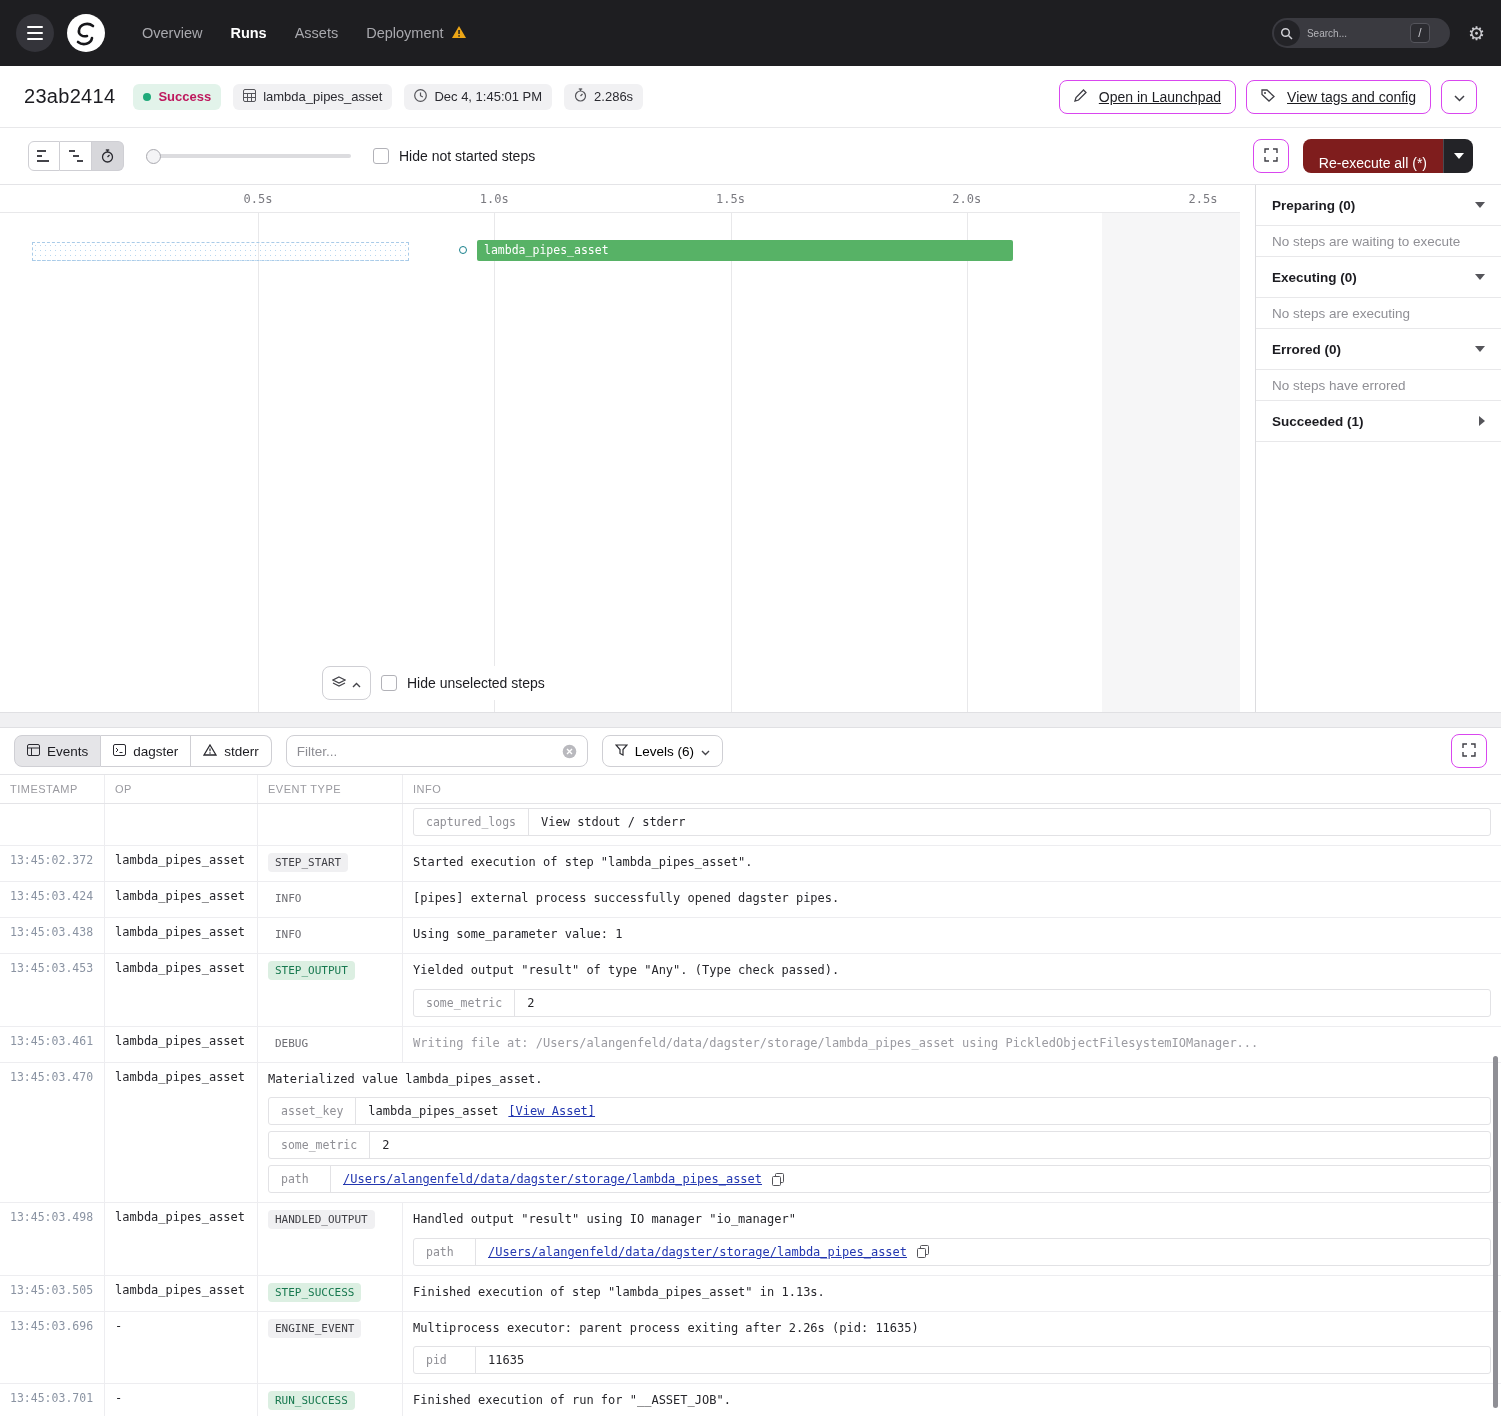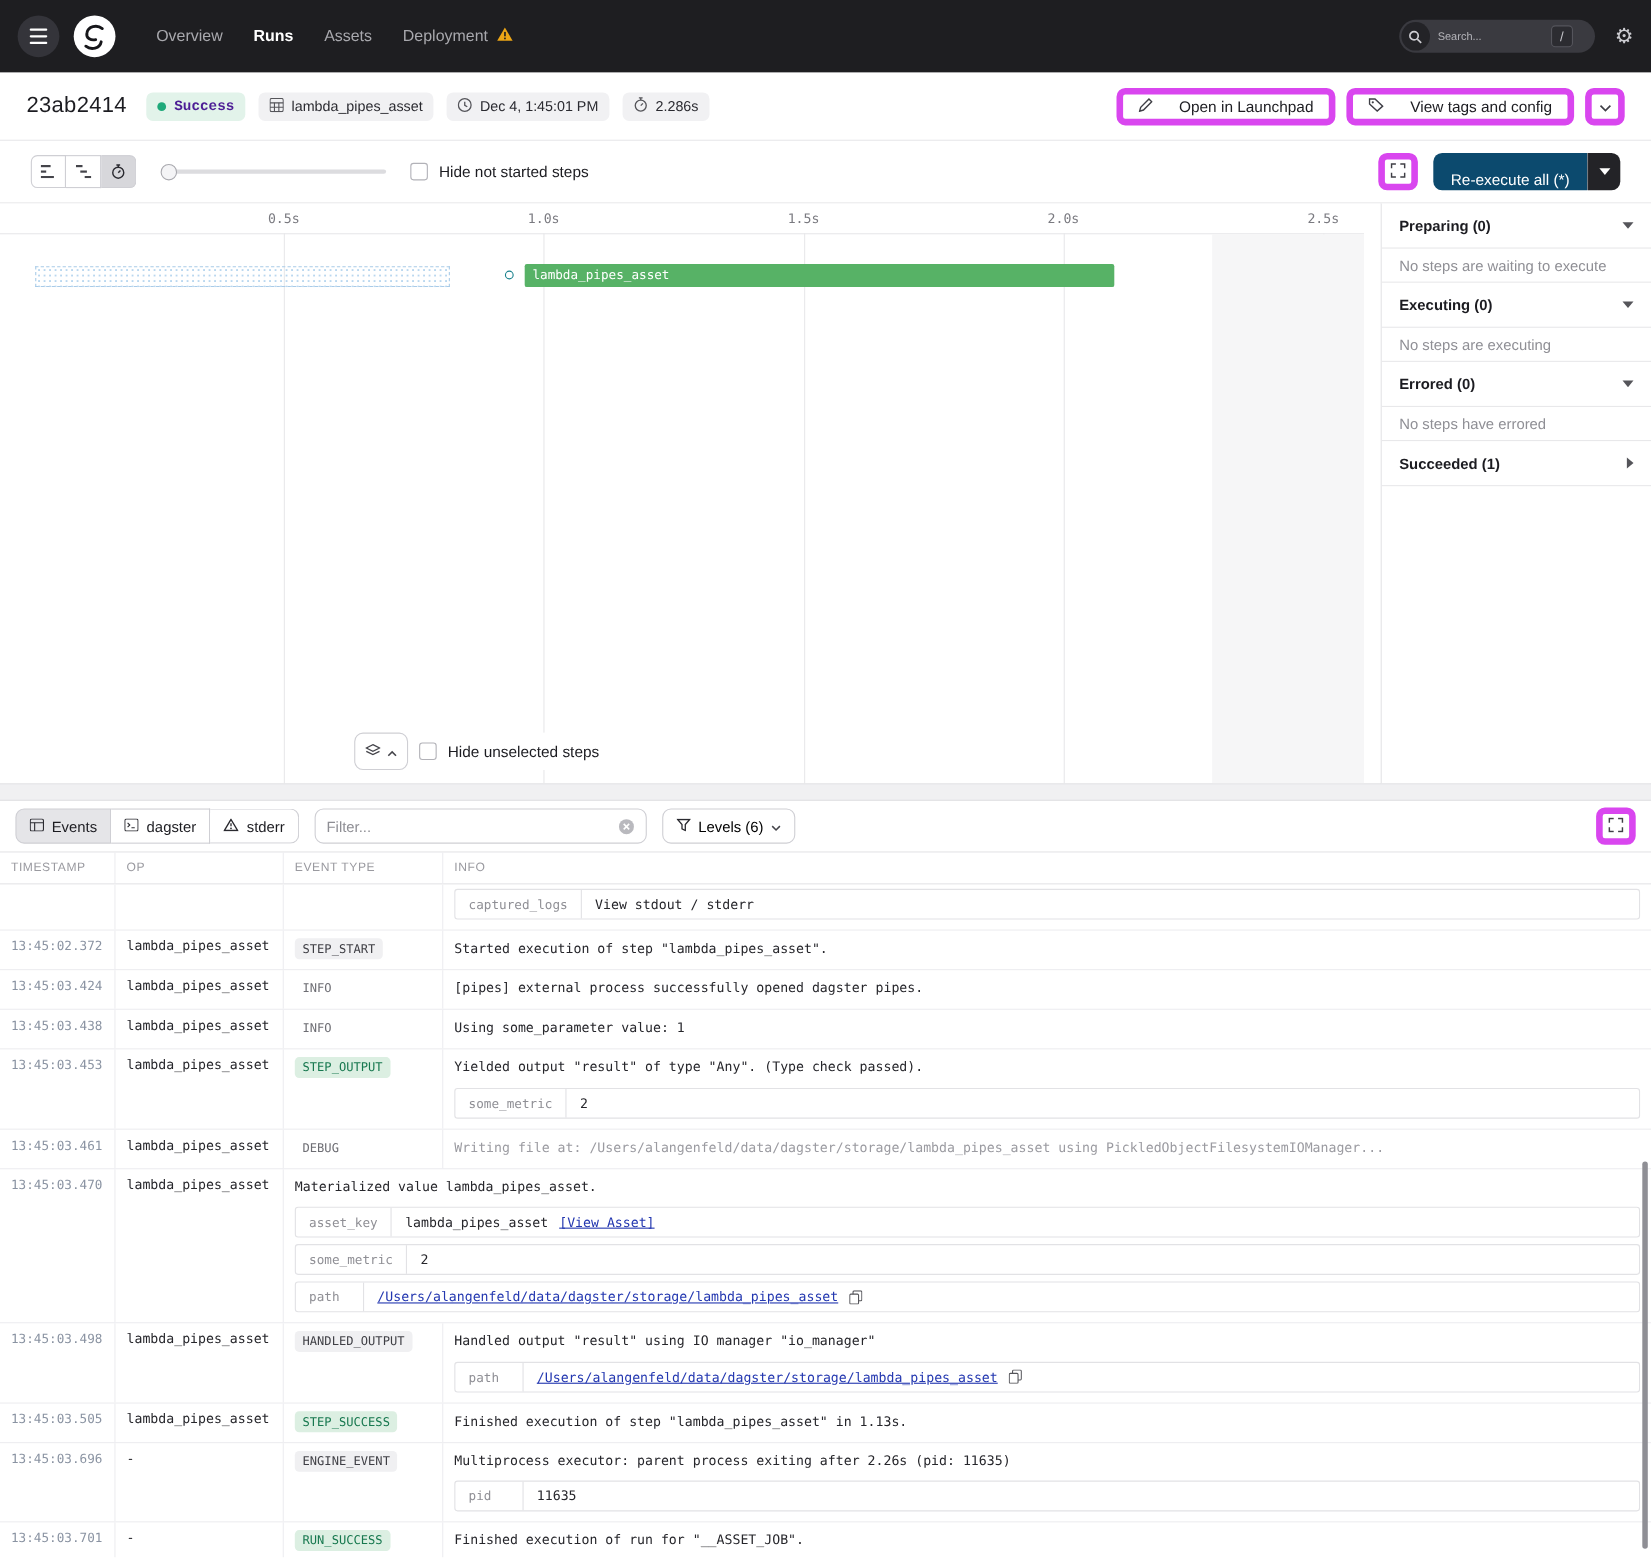--- a/index.html
+++ b/index.html
@@ -21,42 +21,42 @@
   .search-input { background: transparent; border: none; color: #c6c6cb; font-size: 10px; width: 96px; outline: none; font-family: "Liberation Sans", sans-serif; }
   .search-input::placeholder { color: #b4b4b9; }
   .kbd { width: 20px; height: 20px; border: 1px solid #55555c; border-radius: 4px; color: #c6c6cb; font-size: 12px;
     display: flex; align-items: center; justify-content: center; background: #2c2c31; }
   .gear-btn { background: none; border: none; cursor: pointer; color: #cbcbd0; font-size: 19px; line-height: 1; }
 
   
   .run-header { height: 62px; display: flex; align-items: center; padding: 0 24px; gap: 12px; border-bottom: 1px solid #e8e8ea; background: #fff; }
   .run-id { font-size: 20px; font-weight: 500; letter-spacing: .3px; margin-right: 6px; }
   .tag { height: 26px; border-radius: 6px; background: #f1f1f3; display: inline-flex; align-items: center; gap: 7px; padding: 0 10px; font-size: 13px; color: #2a2a30; white-space: nowrap; }
-  .tag.success { background: #e2f3ea; color: #4c1d95; font-weight: 600; font-family: Liberation Mono, monospace; }
+  .tag.success { background: #e2f3ea; color: #be185d; font-weight: 600; }
   .dot { width: 8px; height: 8px; border-radius: 50%; background: #1fa97a; }
   .run-header-right { margin-left: auto; display: flex; gap: 10px; }
-  .btn { height: 34px; border: 6px solid #d946ef; background: #fff; border-radius: 8px; display: inline-flex; align-items: center; gap: 24px; padding: 0 14px; font-size: 14px; color: #1c1c21; cursor: pointer; font-family: "Liberation Sans", sans-serif; }
+  .btn { height: 34px; border: 1px solid #d946ef; background: #fff; border-radius: 8px; display: inline-flex; align-items: center; gap: 12px; padding: 0 14px; font-size: 14px; color: #1c1c21; cursor: pointer; font-family: "Liberation Sans", sans-serif; text-decoration: underline; }
   .btn.icon-only { width: 36px; padding: 0; justify-content: center; }
 
   
   .gantt-toolbar { height: 57px; display: flex; align-items: center; padding: 0 28px; gap: 22px; border-bottom: 1px solid #e4e4e7; }
   .btn-group { display: flex; }
   .tool-btn { width: 32px; height: 30px; border: 1px solid #cfcfd4; background: #fff; display: flex; align-items: center; justify-content: center; cursor: pointer; }
   .tool-btn:first-child { border-radius: 6px 0 0 6px; }
   .tool-btn:last-child { border-radius: 0 6px 6px 0; }
   .tool-btn + .tool-btn { border-left: none; }
   .tool-btn.active { background: #d7d7db; }
   .zoom-slider { display: flex; align-items: center; width: 205px; }
   .slider-track { flex: 1; height: 4px; background: #dcdcdf; border-radius: 2px; }
   .slider-knob { width: 15px; height: 15px; border-radius: 50%; background: #f4f4f6; border: 1px solid #a9a9af; margin-right: -2px; z-index: 1; cursor: pointer; }
   .checkbox { width: 16px; height: 16px; border: 1.5px solid #b2b2b8; border-radius: 3px; background: #fff; cursor: pointer; flex: none; }
   .check-row { display: flex; align-items: center; gap: 10px; font-size: 14px; cursor: pointer; }
   .toolbar-right { margin-left: auto; display: flex; gap: 14px; align-items: center; }
   .reexec { display: flex; }
-  .reexec-main { height: 34px; background: #0c4a6e; color: #fff; border: none; border-radius: 8px 0 0 8px; padding: 16px 16px; font-size: 14px; cursor: pointer; font-family: "Liberation Sans", sans-serif; }
+  .reexec-main { height: 34px; background: #7f1d1d; color: #fff; border: none; border-radius: 8px 0 0 8px; padding: 16px 16px; font-size: 14px; cursor: pointer; font-family: "Liberation Sans", sans-serif; }
   .reexec-caret { width: 30px; height: 34px; background: #232327; border: none; border-left: 1px solid #4a4a50; border-radius: 0 8px 8px 0; display: flex; align-items: center; justify-content: center; cursor: pointer; }
   .caret-down { width: 0; height: 0; border-left: 5px solid transparent; border-right: 5px solid transparent; border-top: 6px solid #fff; }
 
   
   .main { height: 527px; display: flex; }
   .gantt-pane { position: relative; flex: 1; overflow: hidden; background: #fff; }
   .axis-label { position: absolute; top: 7px; transform: translateX(-50%); font-family: "DejaVu Sans Mono", monospace; font-size: 12px; color: #7a7a80; }
   .gridline { position: absolute; top: 27px; bottom: 0; width: 1px; background: #e8e8ea; }
   .axis-line { position: absolute; top: 27px; left: 0; right: 15px; height: 1px; background: #e8e8ea; }
   .overrun { position: absolute; left: 1102px; top: 28px; bottom: 0; width: 138px; background: #f6f6f7; }

